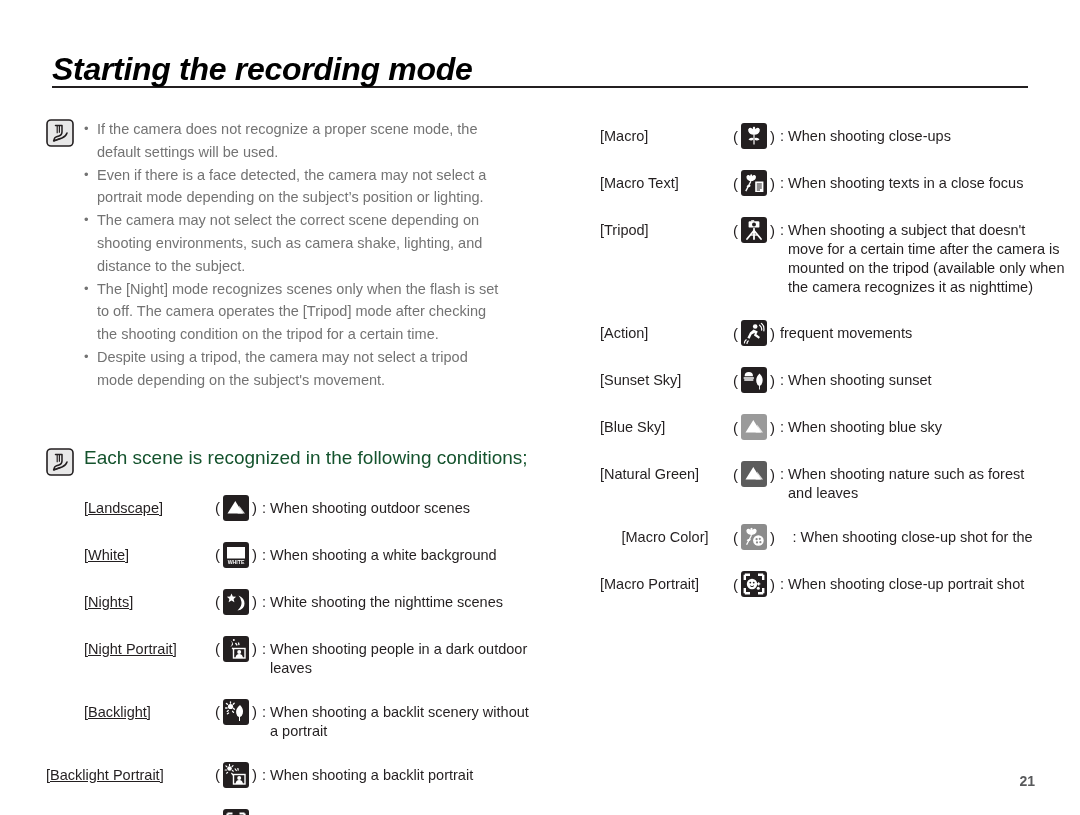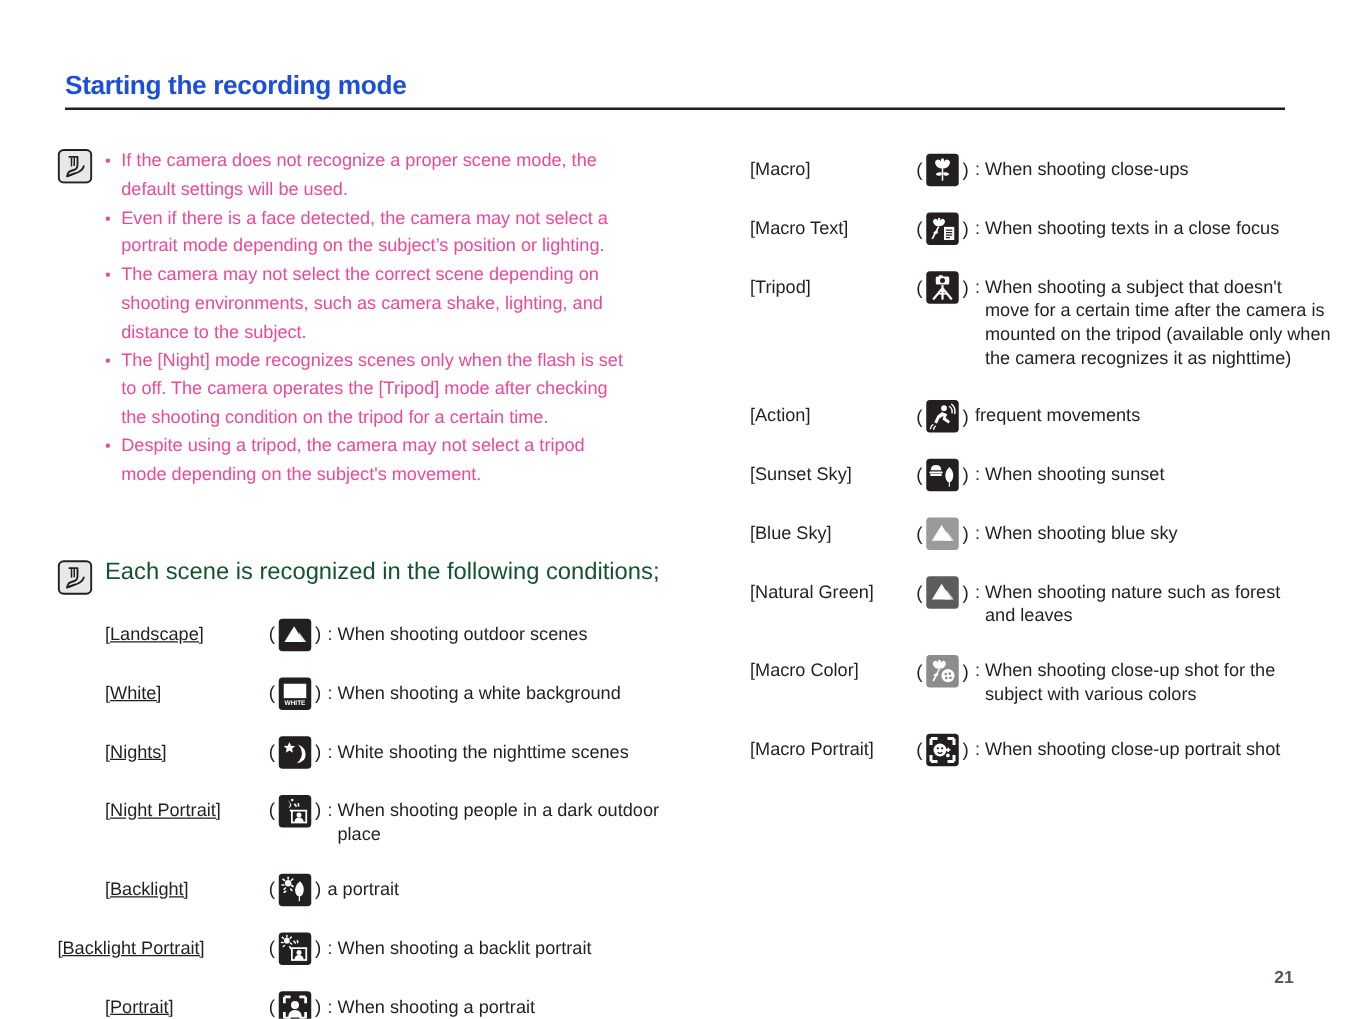--- a/index.html
+++ b/index.html
@@ -23,26 +23,27 @@
   }
 
   
   .header {
     position: absolute;
     left: 52px;
     top: 55px;
     width: 976px;
   }
   .header-title {
-    font-size: 21px;
+    font-size: 32px;
     font-weight: bold;
     letter-spacing: -0.3px;
-    color: #1d4ed8;
+    color: #000000;
     line-height: 28px;
     padding-bottom: 3px;
+    font-style: italic;
   }
   .header-rule {
     width: 976px;
     height: 2px;
     background: #231f20;
   }
 
   
   .col-left {
     position: absolute;
@@ -82,21 +83,21 @@
   .bullets {
     margin: 0;
     padding: 0;
     list-style: none;
   }
   .bullets li {
     position: relative;
     padding-left: 13px;
     font-size: 14.5px;
     line-height: 22.8px;
-    color: #ec4899;
+    color: #737373;
   }
   .bullets li::before {
     content: "\2022";
     position: absolute;
     left: 0;
     top: 0;
     font-size: 13px;
   }
   .bullets li .ln {
     display: block;
@@ -297,38 +298,39 @@
               <path d="M12.5 7 L14.2 9.4 M15.5 6.5 L16 9.2 M9 12 L11 13.5" stroke="#ffffff" stroke-width="1.3" fill="none"></path>
               <rect x="10.5" y="12.5" width="11.5" height="9.5" fill="none" stroke="#ffffff" stroke-width="1.4"></rect>
               <circle cx="16.2" cy="16" r="2" fill="#ffffff"></circle>
               <path d="M12.5 22 Q12.8 18 16.2 18 Q19.6 18 20 22 Z" fill="#ffffff"></path>
             </svg>
           </span>
           <span class="paren">)</span>
         </div>
         <div class="scene-desc">
           <span class="ln"><span>:</span> <span>When shooting people in a dark outdoor</span></span>
-          <span class="ln">place</span>
+          <span class="ln">leaves</span>
         </div>
       </div>
 
       <div class="scene-row gap-lg">
         <div class="scene-name">[Backlight]</div>
         <div class="scene-icon-wrap">
           <span class="paren">(</span>
           <span class="icon-box" style="background:#231f20">
             <svg width="26" height="26" viewBox="0 0 26 26">
               <circle cx="7.5" cy="7.5" r="2.6" fill="#ffffff"></circle>
               <path d="M7.5 2.8 L7.5 4.2 M3.4 4.4 L4.5 5.3 M2.6 9 L4.1 9 M4.2 12.4 L5.3 11.4 M11.2 4.2 L10.2 5.2 M11.4 10.2 L10.3 9.3 M10.5 13.4 L9.6 12.3 M4.4 14.8 L5.6 14" stroke="#ffffff" stroke-width="1.3" stroke-linecap="round"></path>
               <path d="M17 6 Q21 10 19.8 14.5 Q19 17.6 17 18 L17 22 L16 22 L16 18 Q13.8 17.5 13.2 14.3 Q12.3 9.8 17 6 Z" fill="#ffffff"></path>
             </svg>
           </span>
           <span class="paren">)</span>
         </div>
         <div class="scene-desc">
+          <span class="ln"><span>:</span> <span>When shooting a backlit scenery without</span></span>
           <span class="ln">a portrait</span>
         </div>
       </div>
 
       <div class="scene-row gap-lg" style="margin-left:-38px;justify-content:space-between;">
         <div class="scene-name" style="width:166px;">[Backlight Portrait]</div>
         <div class="scene-icon-wrap">
           <span class="paren">(</span>
           <span class="icon-box" style="background:#231f20">
             <svg width="26" height="26" viewBox="0 0 26 26">
@@ -499,41 +501,40 @@
             </svg>
           </span>
           <span class="paren">)</span>
         </div>
         <div class="scene-desc">
           <span class="ln"><span>:</span> <span>When shooting nature such as forest</span></span>
           <span class="ln">and leaves</span>
         </div>
       </div>
 
-      <div class="scene-row gap-lg" style="margin-top:16px;">
+      <div class="scene-row gap-lg" style="margin-top:16px;text-align:center;">
         <div class="scene-name">[Macro Color]</div>
         <div class="scene-icon-wrap">
           <span class="paren">(</span>
           <span class="icon-box" style="background:#8c8c8c">
             <svg width="26" height="26" viewBox="0 0 26 26">
               <path d="M10.5 11 Q7 11.2 5.6 8.2 Q4.8 5.9 6.3 5 Q8.2 4 9.3 6.1 Q9.2 3.8 10.5 3.8 Q11.8 3.8 11.7 6.1 Q12.9 4 14.7 5 Q16.2 5.9 15.4 8.2 Q14 11.2 10.5 11 Z" fill="#ffffff"></path>
               <path d="M10 10.8 L5 20.5 L6.2 21.1 L11 11.4 Z" fill="#ffffff"></path>
               <path d="M9.6 14.8 Q6.6 14.2 5.6 16.5 Q8.2 18 9.6 16 Z" fill="#ffffff"></path>
               <circle cx="17.4" cy="16.5" r="5.3" fill="#ffffff"></circle>
               <circle cx="15.6" cy="15.2" r="1.1" fill="#8c8c8c"></circle>
               <circle cx="18.8" cy="14.8" r="1.1" fill="#8c8c8c"></circle>
               <circle cx="16" cy="18.4" r="1.1" fill="#8c8c8c"></circle>
               <circle cx="19.4" cy="18.2" r="1.1" fill="#8c8c8c"></circle>
             </svg>
           </span>
           <span class="paren">)</span>
         </div>
         <div class="scene-desc">
           <span class="ln"><span>:</span> <span>When shooting close-up shot for the</span></span>
-          <span class="ln">subject with various colors</span>
         </div>
       </div>
 
       <div class="scene-row" style="margin-top:16px;">
         <div class="scene-name">[Macro Portrait]</div>
         <div class="scene-icon-wrap">
           <span class="paren">(</span>
           <span class="icon-box" style="background:#231f20">
             <svg width="26" height="26" viewBox="0 0 26 26">
               <path d="M3.8 3.8 L9 3.8 M3.8 3.8 L3.8 9 M22.2 3.8 L17 3.8 M22.2 3.8 L22.2 9 M3.8 22.2 L9 22.2 M3.8 22.2 L3.8 17 M22.2 22.2 L17 22.2 M22.2 22.2 L22.2 17" stroke="#ffffff" stroke-width="2.4" fill="none"></path>

